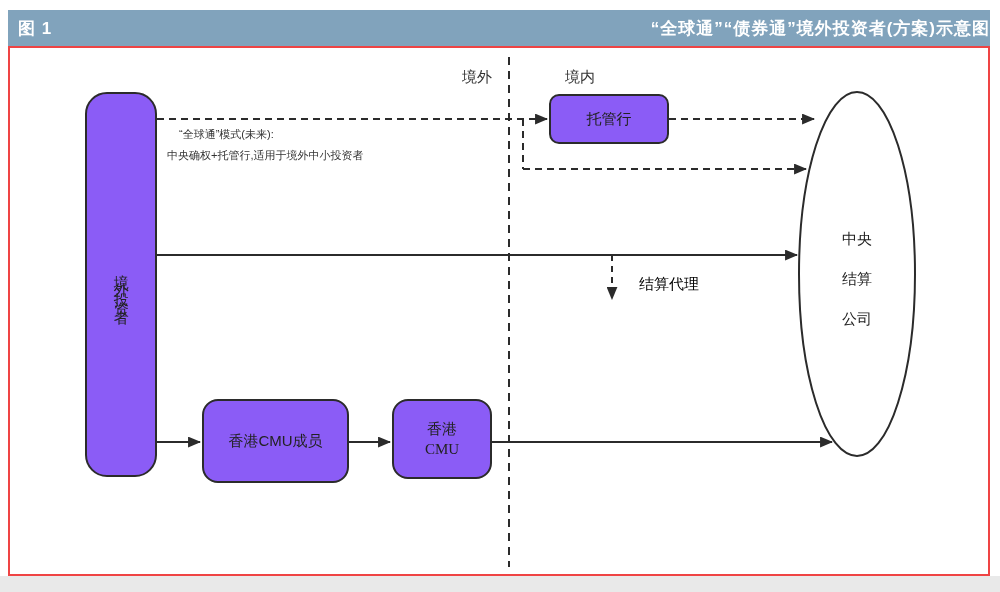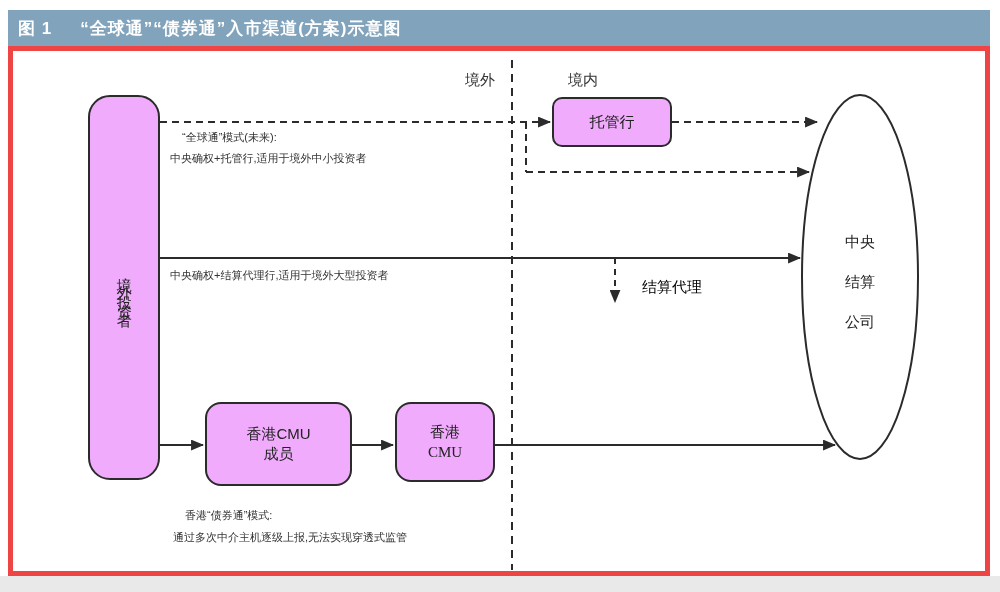--- a/index.html
+++ b/index.html
@@ -6,46 +6,47 @@
   body{
     width:1000px;height:592px;position:relative;background:#ffffff;
     font-family:"Liberation Sans","DejaVu Sans",sans-serif;
     color:#222;overflow:hidden;
   }
   .figure-header{
     position:absolute;left:8px;top:10px;width:982px;height:36px;
     background:#81a3bc;color:#ffffff;font-weight:bold;font-size:17px;
     display:flex;align-items:center;padding-left:10px;box-sizing:border-box;
     letter-spacing:1px;
+    justify-content:space-between;
   }
   .figure-header .fig-label{margin-right:28px;}
   .frame{
     position:absolute;left:8px;top:46px;width:982px;height:530px;
-    border:5px solid #ef4444;background:#ffffff;box-sizing:border-box;
+    border:2px solid #ef4444;background:#ffffff;box-sizing:border-box;
   }
   .bottom-strip{
     position:absolute;left:0;top:576px;width:1000px;height:16px;background:#e9e9e9;
   }
   .canvas{position:absolute;left:0;top:0;width:980px;height:528px;}
   .canvas svg{position:absolute;left:0;top:0;}
   .node{
-    position:absolute;border:2px solid #2b2b2b;background:#f0abfc;
+    position:absolute;border:2px solid #2b2b2b;background:#8b5cf6;
     display:flex;align-items:center;justify-content:center;
     font-size:15px;color:#222;text-align:center;box-sizing:border-box;
     line-height:1.35;
   }
   .node-investor{
     left:75px;top:44px;width:72px;height:385px;border-radius:22px;
   }
   .node-investor .vtext{
     writing-mode:vertical-lr;text-orientation:upright;letter-spacing:9px;font-size:15px;
   }
   .node-custodian{left:539px;top:46px;width:120px;height:50px;border-radius:10px;}
   .node-agent{left:522px;top:257px;width:165px;height:50px;border-radius:10px;}
-  .node-cmu-member{left:192px;top:351px;width:147px;height:84px;border-radius:16px;flex-direction:column;}
+  .node-cmu-member{left:192px;top:351px;width:147px;height:84px;border-radius:16px;flex-direction:row;}
   .node-cmu{left:382px;top:351px;width:100px;height:80px;border-radius:16px;flex-direction:column;font-family:Liberation Serif, serif;}
   .ellipse-text{
     position:absolute;left:787px;top:171px;width:120px;height:120px;
     display:flex;flex-direction:column;align-items:center;justify-content:space-between;
     font-size:15px;color:#222;
   }
   .ellipse-text div{height:40px;display:flex;align-items:center;}
   .region-label{
     position:absolute;top:17px;width:60px;height:24px;display:flex;align-items:center;
     justify-content:center;font-size:15px;font-weight:500;color:#333;
@@ -61,21 +62,21 @@
   .annotation .l1{padding-left:12px;}
   .ann-global-future{left:157px;top:76px;}
   .ann-global-current{left:157px;top:214px;}
   .ann-hk{left:160px;top:453px;line-height:22px;}
 </style>
 </head>
 <body>
 
 <div class="figure-header">
   <span class="fig-label">图 1</span>
-  <span>“全球通”“债券通”入市渠道(方案)示意图</span>
+  <span>“全球通”“债券通”境外投资者(方案)示意图</span>
 </div>
 
 <div class="frame">
   <div class="canvas">
 
     <svg width="980" height="528" viewBox="0 0 980 528">
       <defs>
         <marker id="arrow" viewBox="0 0 12 10" refX="11" refY="5" markerWidth="13" markerHeight="11" markerUnits="userSpaceOnUse" orient="auto">
           <path d="M0,0 L12,5 L0,10 Z" fill="#2b2b2b"></path>
         </marker>
@@ -130,24 +131,19 @@
     </div>
 
     <div class="edge-label">结算代理</div>
 
     <div class="annotation ann-global-future">
       <div class="l1">“全球通”模式(未来):</div>
       <div>中央确权+托管行,适用于境外中小投资者</div>
     </div>
 
     <div class="annotation ann-global-current">
-      <div>中央确权+结算代理行,适用于境外大型投资者</div>
     </div>
 
-    <div class="annotation ann-hk">
-      <div class="l1">香港“债券通”模式:</div>
-      <div>通过多次中介主机逐级上报,无法实现穿透式监管</div>
-    </div>
 
   </div>
 </div>
 
 <div class="bottom-strip"></div>
 
 </body></html>

